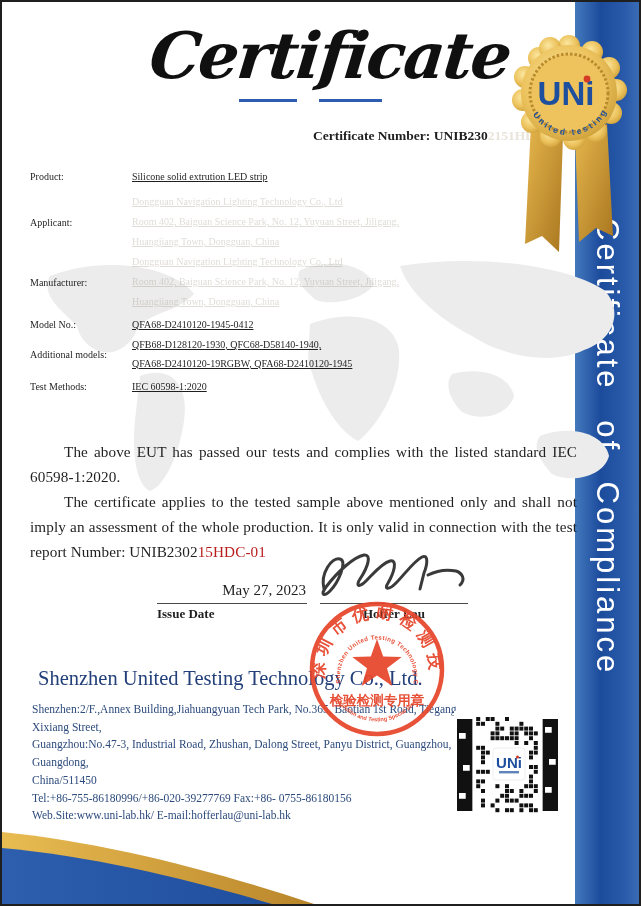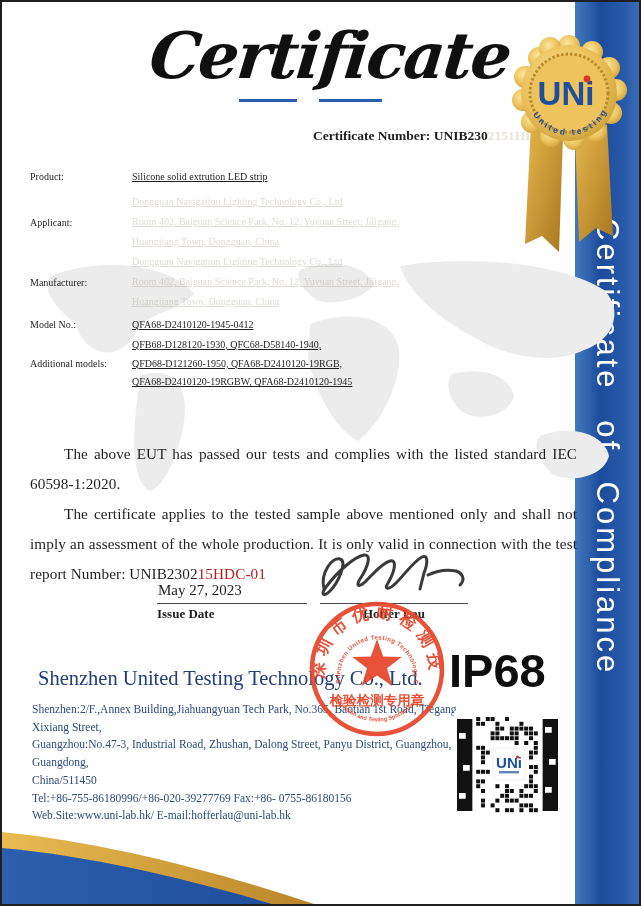--- a/index.html
+++ b/index.html
@@ -42,25 +42,25 @@
   .frow .fvalue{flex:1;text-decoration:underline;}
   .faded{color:rgba(150,140,122,0.30);}
   .vlines{line-height:20px;}
   .row-product{height:20px;margin-bottom:6px;}
   .row-applicant .vlines,.row-manufacturer .vlines{line-height:20px;}
   .row-model{height:20px;margin-top:2px;justify-content:space-between;}
   .row-additional .vlines{line-height:18.6px;}
   .row-additional{margin-top:2px;}
   .row-test{height:20px;margin-top:3px;}
   
-  .body-text{position:absolute;left:28px;top:437px;width:547px;font-size:15.2px;line-height:30px;}
+  .body-text{position:absolute;left:28px;top:437px;width:547px;font-size:15.2px;line-height:25px;}
   .body-text p{margin:0;text-indent:34px;text-align:justify;letter-spacing:0.1px;}
   .body-text .redacted{color:#b91c1c;}
   
-  .issue-date-value{position:absolute;left:156px;top:580px;width:148px;text-align:left;font-size:15px;}
+  .issue-date-value{position:absolute;left:156px;top:580px;width:148px;text-align:right;font-size:15px;}
   .rule{position:absolute;border-top:1.5px solid #4a4a4a;height:0;}
   .rule-date{left:155px;top:601px;width:150px;}
   .rule-sig{left:318px;top:601px;width:148px;}
   .issue-date-label{position:absolute;left:155px;top:604px;width:150px;text-align:left;font-size:13px;font-weight:bold;}
   .signer-name{position:absolute;left:318px;top:604px;width:148px;text-align:center;font-size:13px;font-weight:bold;color:#222;}
   .signature-svg{position:absolute;left:308px;top:543px;}
   
   .stamp-svg{position:absolute;left:299px;top:591px;opacity:0.93;}
   
   .company-name{position:absolute;left:36px;top:665px;width:450px;font-size:20.5px;color:#24407a;white-space:nowrap;}
@@ -167,23 +167,26 @@
       </div>
     </div>
     <div class="frow row-model">
       <div class="flabel">Model No.:</div>
       <div class="fvalue">QFA68-D2410120-1945-0412</div>
     </div>
     <div class="frow row-additional">
       <div class="flabel">Additional models:</div>
       <div class="fvalue vlines">
         <div>QFB68-D128120-1930, QFC68-D58140-1940,</div>
-        <div>QFD68-D121260-1950, QFA68-D2410120-19RGB,</div>
         <div>QFA68-D2410120-19RGBW, QFA68-D2410120-1945</div>
       </div>
+    </div>
+    <div class="frow row-test">
+      <div class="flabel">Test Methods:</div>
+      <div class="fvalue">IEC 60598-1:2020</div>
     </div>
   </div>
 
   <div class="body-text">
     <p>The above EUT has passed our tests and complies with the listed standard IEC 60598-1:2020.</p>
     <p><span>The certificate applies to the tested sample above mentioned only and shall not imply an assessment of the whole production. It is only valid in connection with the test report Number: UNIB2302</span><span class="redacted">15HDC-01</span></p>
   </div>
 
   <div class="issue-date-value">May 27, 2023</div>
   <div class="rule rule-date"></div>
@@ -217,21 +220,20 @@
     <text fill="#e6452b" font-size="6.2" font-weight="bold" letter-spacing="0.4" font-family="Liberation Sans, sans-serif">
       <textPath href="#sealEngArc" startOffset="2">Shenzhen United Testing Technology Co., Ltd</textPath>
     </text>
     <polygon fill="#e6452b" points="76,46 82.2,63.5 100.7,64 86,75.2 91.3,93 76,82.5 60.7,93 66,75.2 51.3,64 69.8,63.5"></polygon>
     <text x="76" y="112" text-anchor="middle" fill="#e6452b" font-size="13.5" font-weight="bold" font-family="Liberation Sans, sans-serif">检验检测专用章</text>
     <text fill="#e6452b" font-size="5.6" font-weight="bold" font-family="Liberation Sans, sans-serif">
       <textPath href="#sealBotArc" startOffset="8">Inspection and Testing Special Seal</textPath>
     </text>
   </svg>
 
-  <div class="ip-rating">IP68</div>
 
   <svg class="qr-svg" width="110" height="108" viewBox="0 0 110 108">
     <rect x="0" y="0" width="110" height="108" fill="#ffffff"></rect>
     <g id="qr-modules" fill="#111111">
         <rect x="3" y="8" width="15.36" height="92"></rect>
         <rect x="88.64" y="8" width="15.36" height="92"></rect>
         <rect x="5" y="22" width="6.72" height="5.76" fill="#fff"></rect>
         <rect x="9" y="54" width="6.72" height="5.76" fill="#fff"></rect>
         <rect x="5" y="82" width="6.72" height="5.76" fill="#fff"></rect>
         <rect x="91" y="16" width="6.72" height="5.76" fill="#fff"></rect>

